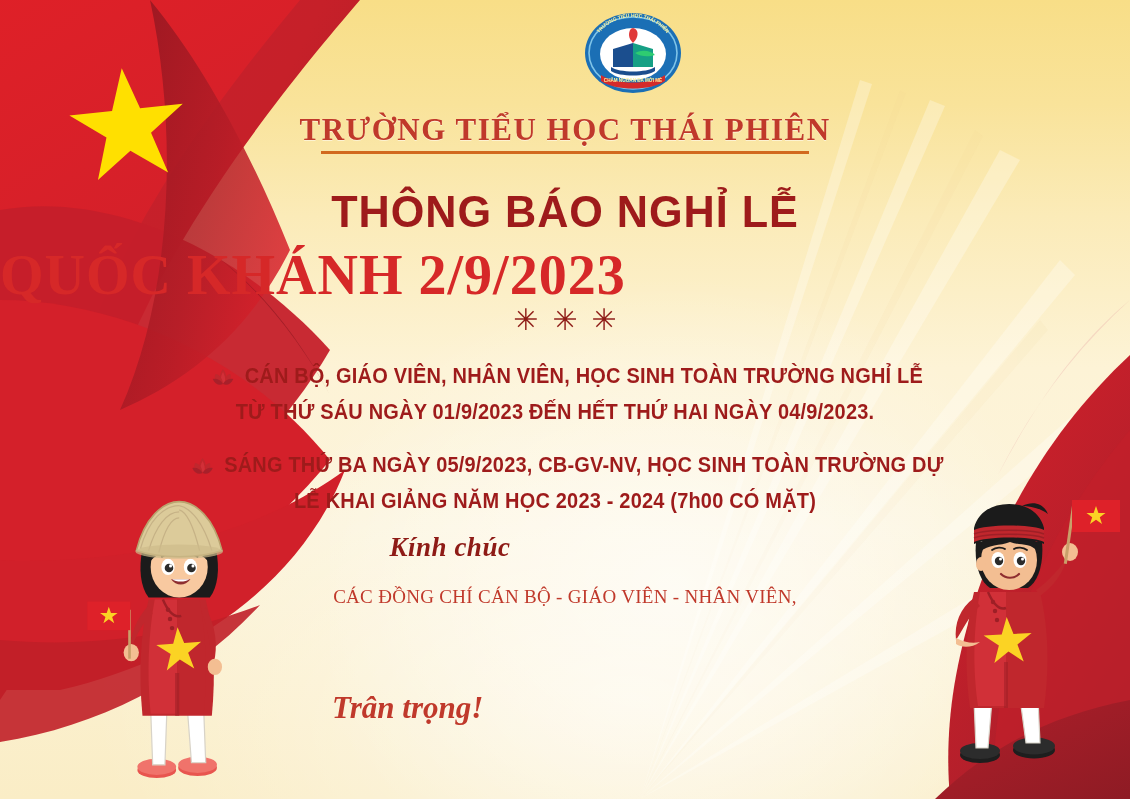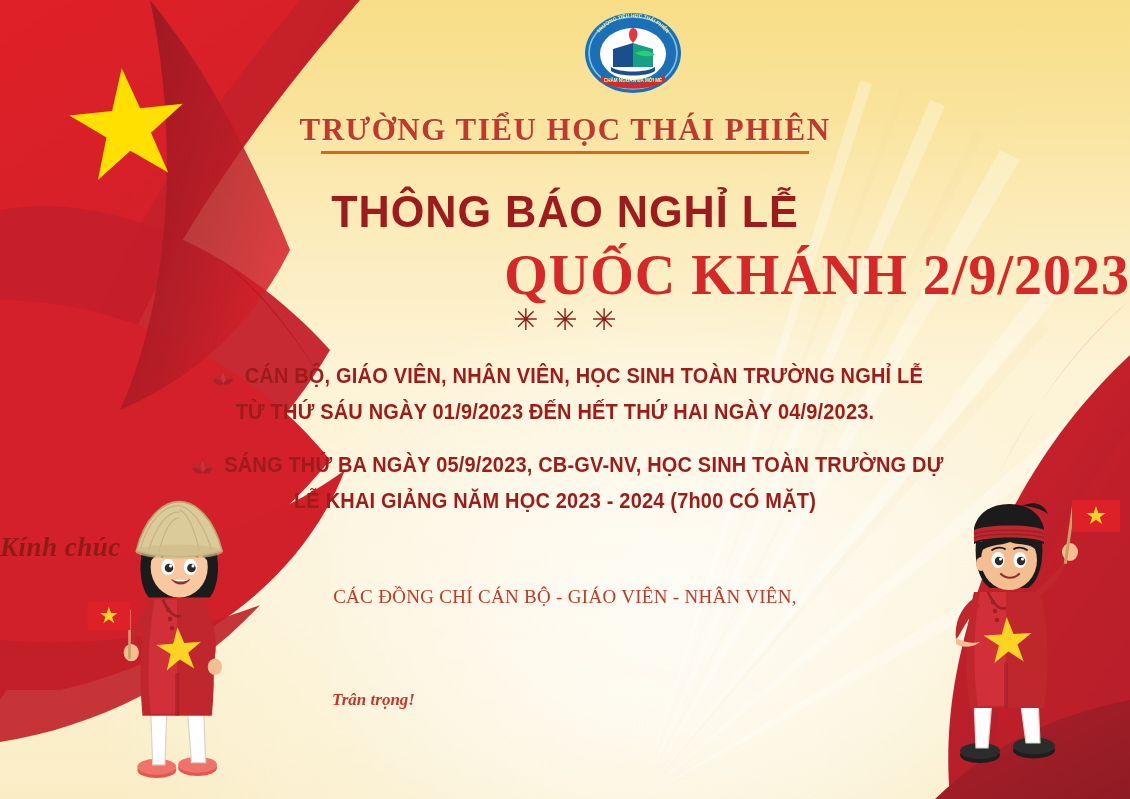--- a/index.html
+++ b/index.html
@@ -38,21 +38,21 @@
     content:"";position:absolute;left:4%;right:4%;bottom:0;height:3px;background:#D2691E;
   }
 
   .headline{
     position:absolute;left:0;top:186px;width:1130px;text-align:center;
     font-family:"Liberation Sans",sans-serif;font-weight:bold;
     font-size:45px;letter-spacing:1px;color:#9E1B1B;
     transform:scaleX(.96);
   }
   .headline2{
-    position:absolute;left:0;top:243px;width:1130px;text-align:right;
+    position:absolute;left:0;top:243px;width:1130px;text-align:left;
     font-family:"Liberation Serif",serif;font-weight:bold;
     font-size:56px;letter-spacing:1px;color:#D62828;
   }
   .stars{
     position:absolute;left:0;top:302px;width:1130px;text-align:center;
     font-family:"Liberation Serif",serif;font-size:30px;color:#8E1B16;letter-spacing:14px;
     text-indent:14px;
   }
 
   
@@ -65,34 +65,34 @@
     transform:scaleX(.93);white-space:nowrap;
     line-height:36px;
   }
   .line.lead{padding-left:26px;}
   .lotus{
     display:inline-block;vertical-align:-4px;width:26px;height:20px;margin-right:10px;
   }
 
   
   .kinhchuc{
-    position:absolute;left:0;top:532px;width:900px;
+    position:absolute;left:0;top:532px;width:900px;text-align:center;
     font-family:"Liberation Serif",serif;font-style:italic;font-weight:bold;
     font-size:27px;color:#8E1B16;letter-spacing:.5px;
   }
   .wish{
     position:absolute;left:0;top:580px;width:1130px;text-align:center;
     font-family:"Liberation Serif",serif;font-size:19px;color:#C0392B;
     line-height:34px;letter-spacing:.3px;
   }
   .wish div{white-space:nowrap;}
   .regards{
     position:absolute;left:332px;top:690px;
     font-family:"Liberation Serif",serif;font-style:italic;font-weight:bold;
-    font-size:17px;color:#C0392B;
+    font-size:31px;color:#C0392B;
   }
 </style>
 </head>
 <body>
 
 <div class="poster">
 
   <svg class="rays" viewBox="0 0 1130 799">
     <g fill="#ffffff" opacity="0.55">
       <polygon points="640,799 1000,150 1020,160"></polygon>

